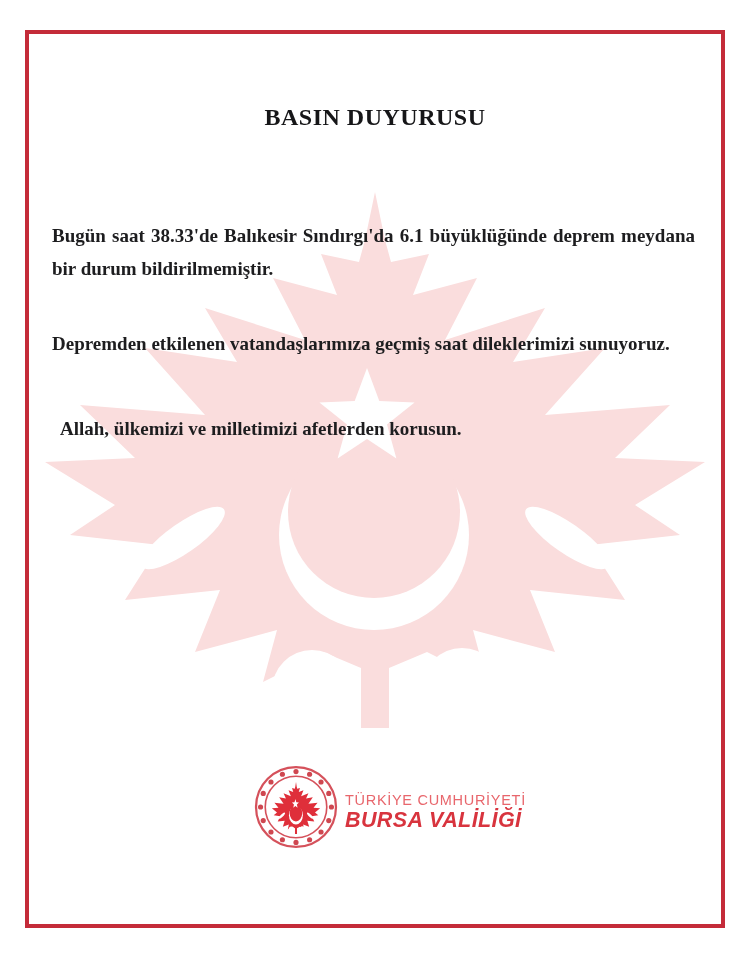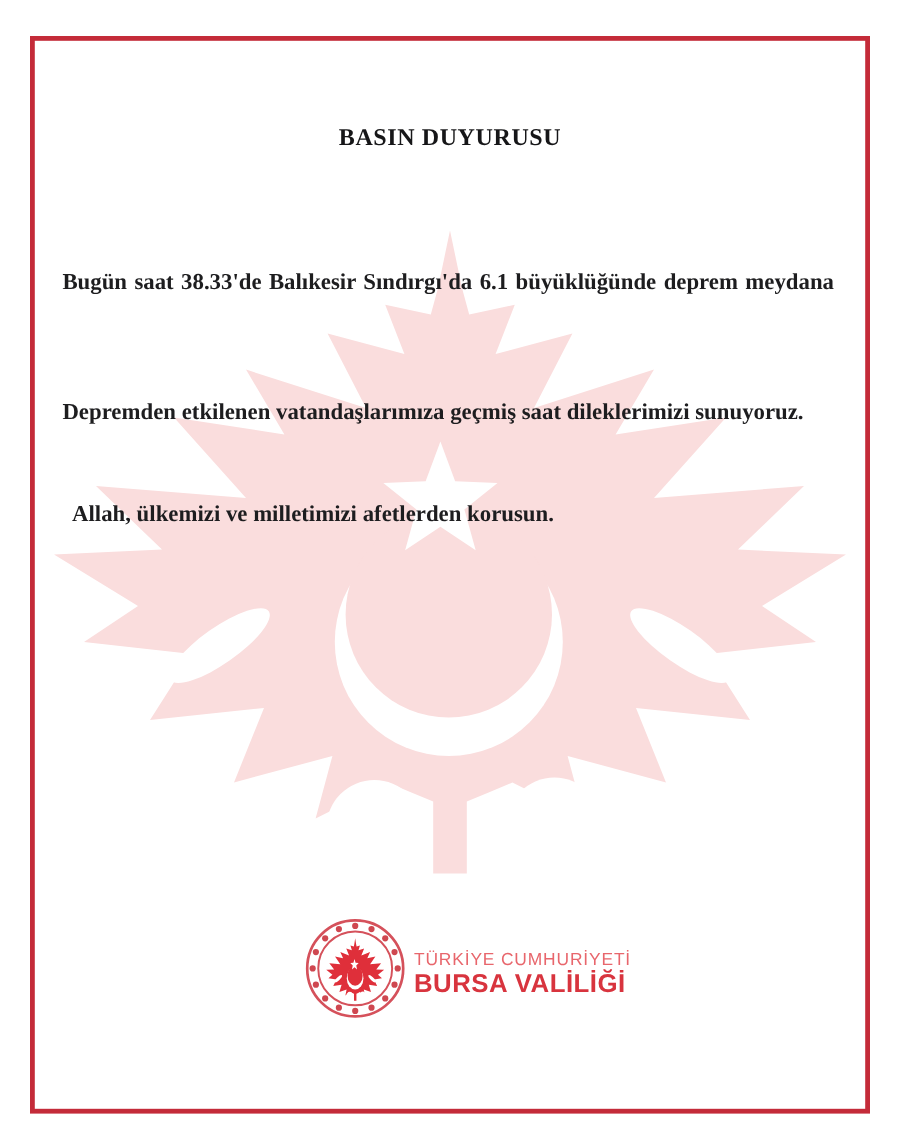--- a/index.html
+++ b/index.html
@@ -17,21 +17,21 @@
   }
   .abs{position:absolute;}
   .frame{
     left:25px;top:30px;width:692px;height:890px;
     border:4px solid var(--frame_red,#c42b39);
     background:transparent;
   }
   .watermark{left:25px;top:190px;width:700px;height:540px;}
   .title{
     left:0;top:104px;width:750px;margin:0;
-    text-align:center;font-size:20px;font-weight:700;letter-spacing:.5px;
+    text-align:center;font-size:24px;font-weight:700;letter-spacing:.5px;
     color:#161618;
   }
   .para{
     color:var(--body_text,#1d1d1f);
     font-weight:700;font-size:19px;line-height:32.5px;
   }
   .p1{left:52px;top:220px;width:643px;}
   .jline{white-space:nowrap;text-align:justify;text-align-last:justify;word-spacing:-.5px;}
   .lastline{white-space:nowrap;text-align:left;}
   .p2{left:52px;top:328px;white-space:nowrap;}
@@ -41,20 +41,21 @@
     left:345px;top:792px;
     font-family:"Liberation Sans","DejaVu Sans",sans-serif;
     font-size:14.5px;font-weight:400;letter-spacing:.7px;
     color:var(--logo_red_light,#e8666c);
   }
   .logo-line2{
     left:345px;top:808px;
     font-family:"Liberation Sans","DejaVu Sans",sans-serif;
     font-size:21.5px;font-weight:700;letter-spacing:.4px;
     color:var(--logo_red_dark,#d8343e);
+    font-style:italic;
   }
 </style>
 </head>
 <body>
 
 <div class="abs frame"></div>
 
 <svg class="abs watermark" viewBox="0 0 700 540" xmlns="http://www.w3.org/2000/svg" aria-hidden="true">
   <defs>
     <g id="leafshape">
@@ -75,20 +76,21 @@
       <circle cx="437" cy="498" r="40" fill="#ffffff"></circle>
     </g>
   </defs>
   <use href="#leafshape" style="color:var(--watermark_pink,#fadddd)"></use>
 </svg>
 
 <h1 class="abs title">BASIN DUYURUSU</h1>
 
 <div class="abs para p1">
   <div class="jline">Bugün saat 38.33'de Balıkesir Sındırgı'da 6.1 büyüklüğünde deprem meydana</div>
+  <div class="lastline">bir durum bildirilmemiştir.</div>
 </div>
 <div class="abs para p2">Depremden etkilenen vatandaşlarımıza geçmiş saat dileklerimizi sunuyoruz.</div>
 <div class="abs para p3">Allah, ülkemizi ve milletimizi afetlerden korusun.</div>
 
 <svg class="abs emblem" viewBox="0 0 100 100" xmlns="http://www.w3.org/2000/svg" aria-hidden="true">
   <circle cx="50" cy="50" r="46.5" fill="none" stroke="#d5515b" stroke-width="2.6"></circle>
   <circle cx="50" cy="50" r="35.8" fill="none" stroke="#d5515b" stroke-width="1.9"></circle>
   <g fill="#cf4750">
     <circle cx="91.2" cy="50" r="3"></circle>
       <circle cx="88.1" cy="65.8" r="3"></circle>

